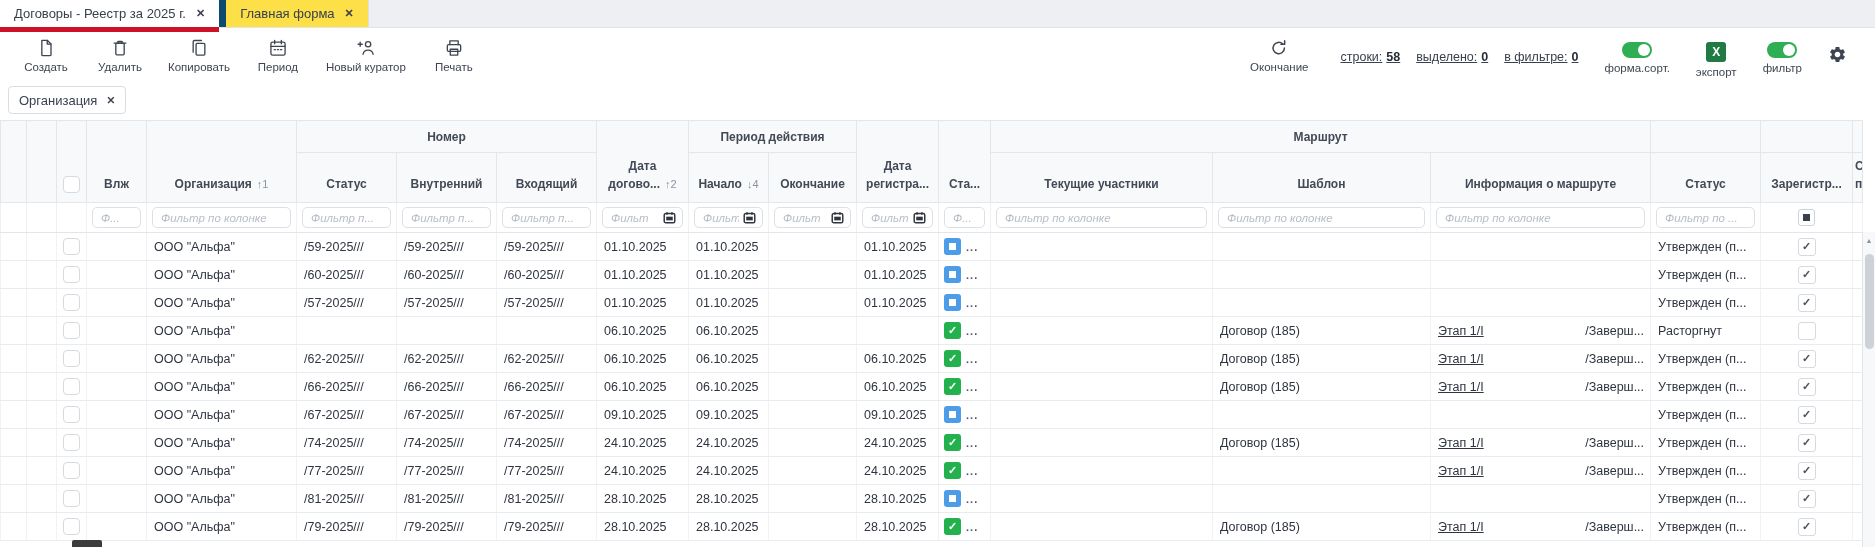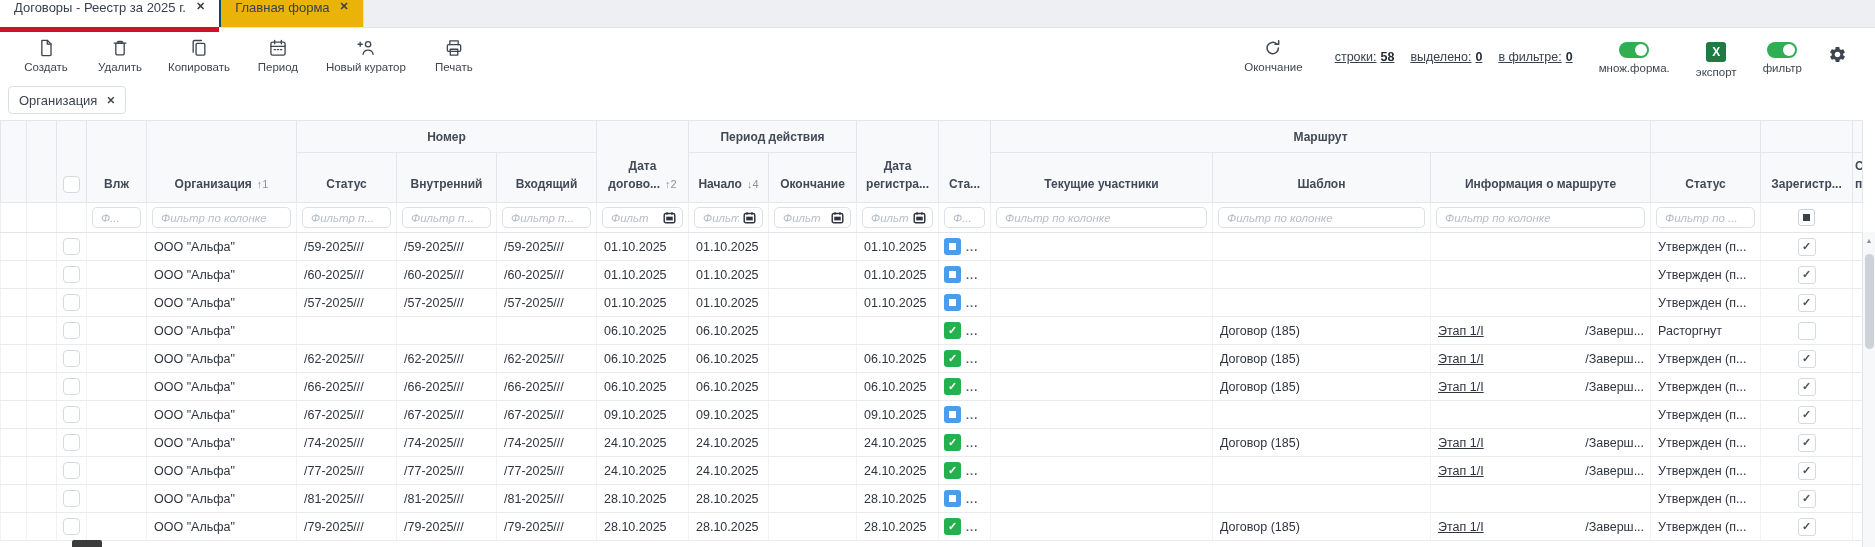--- a/index.html
+++ b/index.html
@@ -1,22 +1,22 @@
 <!DOCTYPE html>
 <html><head>
 <meta charset="utf-8">
 <style>
   html,body{margin:0;padding:0;background:#fff;}
   .screen{position:relative;width:1875px;height:547px;overflow:hidden;background:#fff;
     font-family:"Liberation Sans",sans-serif;color:#2f3540;}
   
   .tabbar{height:28px;background:#edeff2;border-bottom:1px solid #e0e3e7;display:flex;box-sizing:border-box;}
-  .tab{display:flex;gap:10px;padding:0 14px;font-size:13px;color:#39404d;cursor:pointer;position:relative;}
+  .tab{display:flex;align-items:center;gap:10px;padding:0 14px;font-size:13px;color:#39404d;cursor:pointer;position:relative;}
   .tab.active{background:#fff;}
-  .tab.inactive{background:#eab308;border-left:2px solid #0c4a6e;border-right:1px solid #dcdfe4;}
+  .tab.inactive{background:#fde047;border-left:7px solid #0c4a6e;border-right:1px solid #dcdfe4;}
   .tab .x{font-size:11px;color:#3c434f;font-weight:bold;}
   .underline{position:absolute;left:0;right:0;bottom:-5px;height:5px;background:#ce1126;z-index:6;}
   
   .toolbar{height:54px;box-sizing:border-box;display:flex;align-items:flex-start;padding:10px 28px 0 14px;gap:10px;background:#fff;}
   .tbtn{display:flex;flex-direction:column;align-items:center;gap:3px;min-width:52px;padding:0 6px;
     font-size:11.5px;color:#3e4551;cursor:pointer;white-space:nowrap;}
   .tbtn svg{display:block;}
   .icon-stroke{stroke:#3e4551;stroke-width:1.6;fill:none;stroke-linecap:round;stroke-linejoin:round;}
   .tb-right{margin-left:auto;display:flex;align-items:flex-start;gap:26px;}
   .stats{display:flex;gap:16px;font-size:12.5px;color:#39404d;padding-top:12px;white-space:nowrap;text-decoration:underline;}
@@ -181,21 +181,21 @@
           </span>
         <span class="stat">
             <span>в фильтре:</span>
             <b>0</b>
           </span>
       </div>
       <div class="toggle-block">
         <span class="toggle">
             <span class="knob"></span>
           </span>
-        <span>множ.форма.</span>
+        <span>форма.сорт.</span>
       </div>
       <div class="toggle-block">
         <span class="excel">X</span>
         <span>экспорт</span>
       </div>
       <div class="toggle-block">
         <span class="toggle">
             <span class="knob"></span>
           </span>
         <span>фильтр</span>

